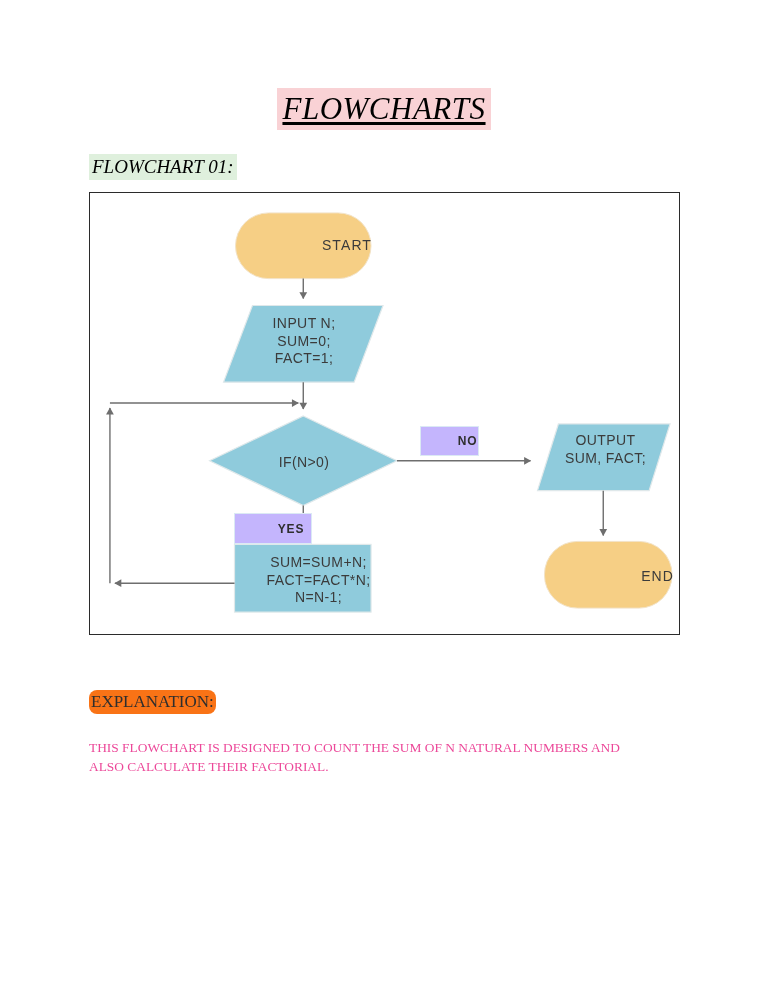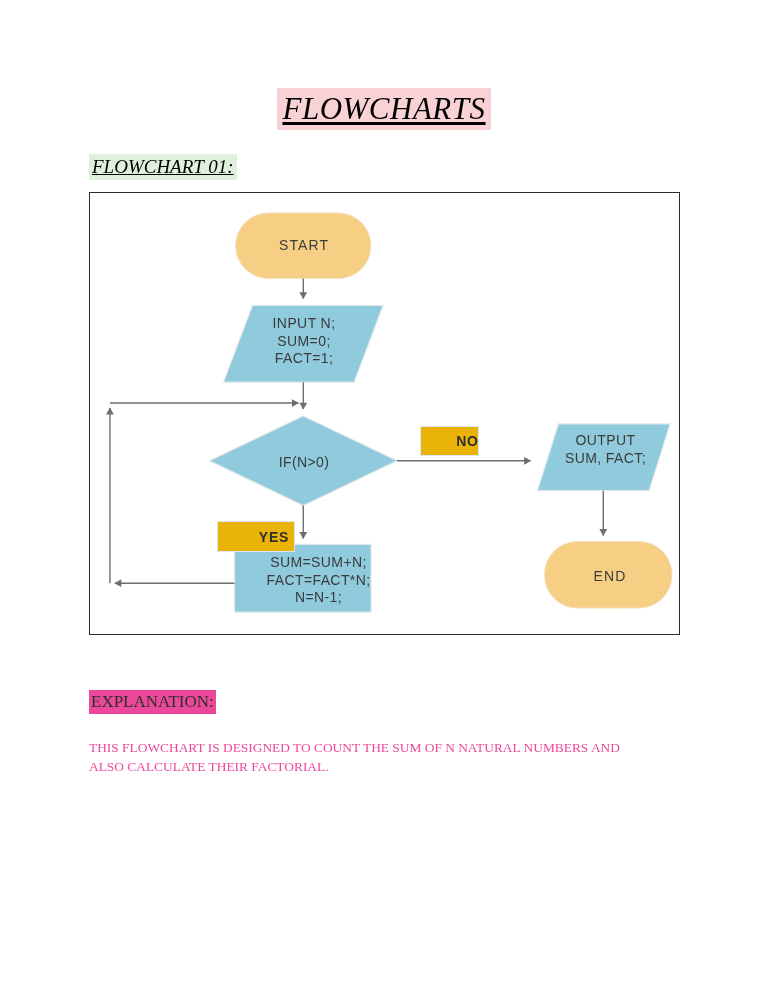--- a/index.html
+++ b/index.html
@@ -55,21 +55,20 @@
   }
   .section-heading .hl {
     display: inline-block;
     background: #dff0dd;
     font-family: "Liberation Serif", serif;
     font-style: italic;
     font-size: 19px;
     line-height: 26px;
     padding: 0 3px;
     color: #000;
-    text-decoration: underline;
   }
 
   
   .chart-frame {
     position: absolute;
     left: 89px;
     top: 192px;
     width: 591px;
     height: 443px;
     border: 1.6px solid #2b2b2b;
@@ -88,53 +87,54 @@
     position: absolute;
     font-family: "Liberation Sans", sans-serif;
     font-size: 14px;
     line-height: 17.5px;
     color: #3b3b3b;
     text-align: center;
     letter-spacing: 0.4px;
     white-space: pre;
     pointer-events: none;
   }
-  .node-label.lg { font-size: 14px; letter-spacing: 1.1px; }
+  .node-label.lg { font-size: 14px; letter-spacing: 1.1px; text-align: right; }
 
   
   .branch-badge {
     position: absolute;
-    background: #eab308;
+    background: #c4b5fd;
     border: 1px solid #dbe9f4;
     font-family: "Liberation Sans", sans-serif;
     font-weight: bold;
-    font-size: 14px;
+    font-size: 12px;
     color: #2f2f2f;
     letter-spacing: 0.8px;
     display: flex;
     align-items: center;
     justify-content: center;
     box-sizing: border-box;
     padding-left: 36px;
   }
 
   
   .explanation-heading {
     position: absolute;
     left: 89px;
     top: 690px;
   }
   .explanation-heading .hl {
     display: inline-block;
-    background: #ec4899;
+    background: #f97316;
     font-family: "Liberation Serif", serif;
     font-size: 17px;
     line-height: 24px;
     color: #2e2e2e;
     padding: 0 2px;
+    border-radius: 8px;
   }
   .explanation-body {
     position: absolute;
     left: 89px;
     top: 738px;
     width: 566px;
     font-family: "Liberation Serif", serif;
     font-size: 13.4px;
     line-height: 19px;
     color: #ec4899;
@@ -212,21 +212,21 @@
 FACT=FACT*N;
 N=N-1;</div>
 
     <div class="node-label" style="left:449px; top:239px; width:133px;">OUTPUT
 SUM, FACT;</div>
 
     <div class="node-label lg" style="left:456px; top:375px; width:128px;">END</div>
 
     <div class="branch-badge" style="left:330px; top:233px; width:59px; height:30px;">NO</div>
 
-    <div class="branch-badge" style="left:127px; top:320px; width:78px; height:31px;margin-top:8px;">YES</div>
+    <div class="branch-badge" style="left:144px; top:320px; width:78px; height:31px;">YES</div>
 
   </div>
 
   <div class="explanation-heading">
     <span class="hl">EXPLANATION:</span>
   </div>
 
   <div class="explanation-body">THIS FLOWCHART IS DESIGNED TO COUNT THE SUM OF N NATURAL NUMBERS AND ALSO CALCULATE THEIR FACTORIAL.</div>
 
 </div>

